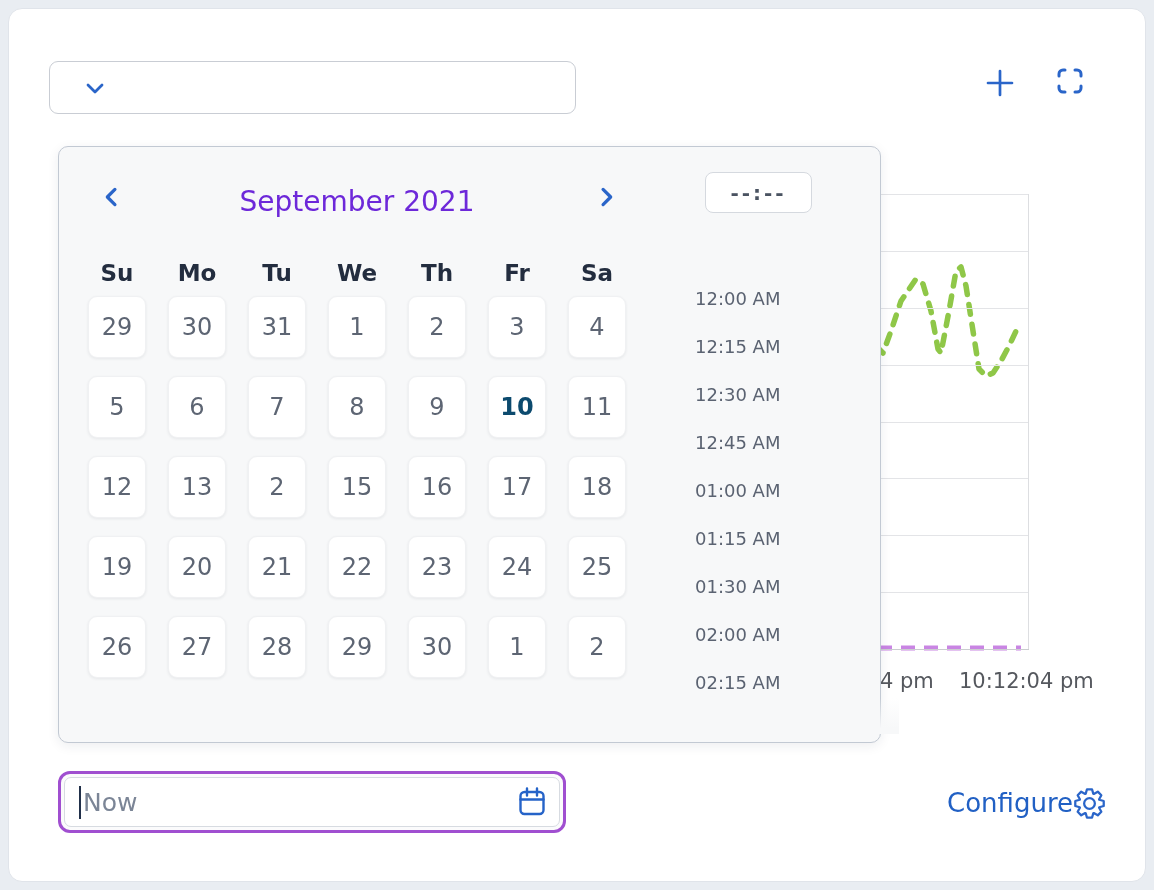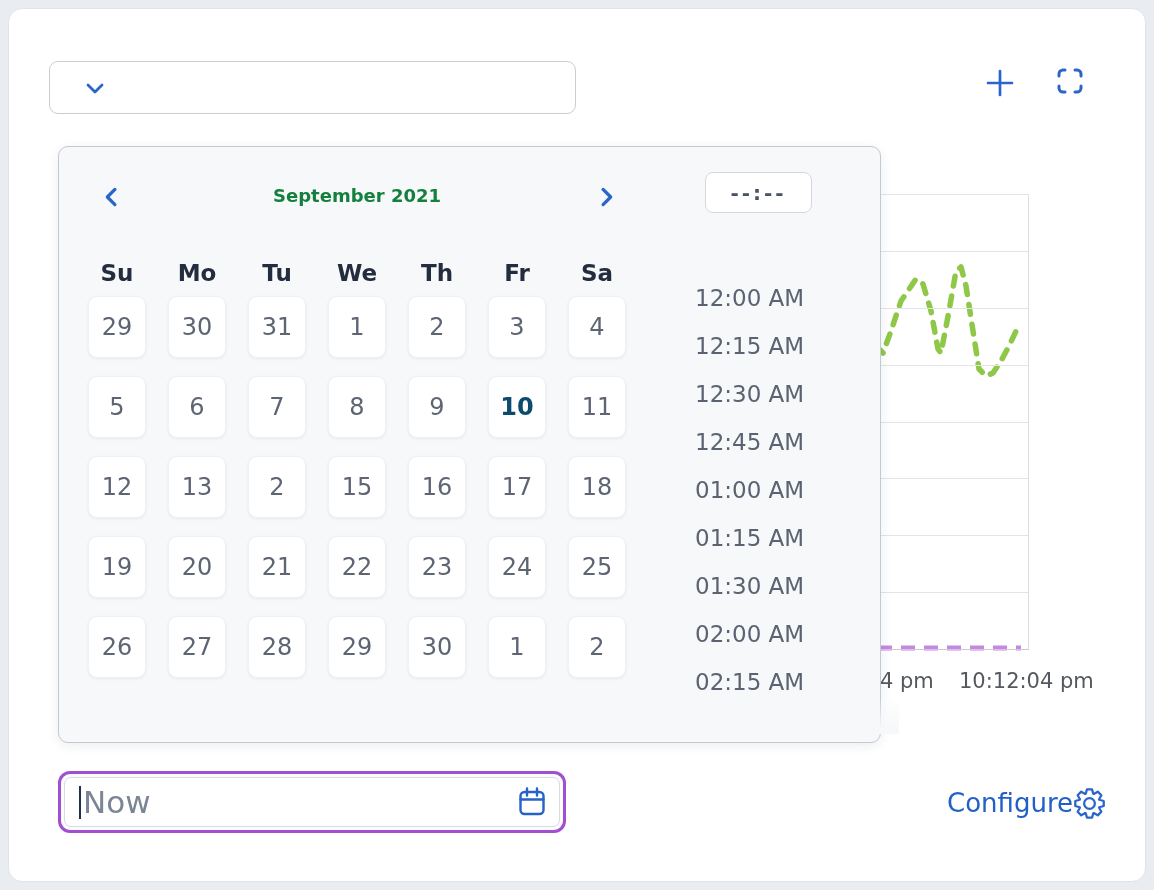--- a/index.html
+++ b/index.html
@@ -15,47 +15,47 @@
   
   .chart{position:absolute;left:712px;top:185px;width:308px;height:455px;}
   .gridline{position:absolute;left:0;width:100%;height:0;border-top:1px solid #e3e4e7;}
   .gridline.bottom{border-top:1.5px solid #cbccd0;}
   .chart .right-edge{position:absolute;left:307px;top:0;width:0;height:455px;border-left:1px solid #dddee1;}
   .x-tick{position:absolute;top:660px;font-size:21px;color:#55585e;white-space:nowrap;}
   
   .popup{position:absolute;left:49px;top:137px;width:821px;height:595px;background:#f7f8f9;
     border:1px solid #c2c9d3;border-radius:10px;box-shadow:0 3px 12px rgba(30,40,60,.08);}
   .cal-title{position:absolute;left:29px;top:38px;width:538px;text-align:center;
-    font-size:18px;font-weight:700;color:#15803d;}
+    font-size:28px;font-weight:400;color:#6d28d9;}
   .chev{position:absolute;top:36px;width:28px;height:28px;cursor:pointer;line-height:0;}
   .chev.prev{left:39px;} .chev.next{left:533px;}
   .dow-row{position:absolute;left:29px;top:97px;display:grid;grid-template-columns:repeat(7,58px);
     column-gap:22px;margin-top:16px;}
   .dow-row span{text-align:center;font-size:23px;font-weight:700;color:#232d3f;}
   .dates-grid{position:absolute;left:29px;top:149px;display:grid;grid-template-columns:repeat(7,58px);
     column-gap:22px;row-gap:18px;}
   .day-cell{width:58px;height:62px;background:#fff;border:1px solid #f0f1f3;border-radius:9px;
     box-shadow:0 1px 3px rgba(25,32,45,.08);display:flex;align-items:center;justify-content:center;
     font-size:24px;color:#5d6573;cursor:pointer;box-sizing:border-box;}
   .day-cell.today{font-weight:700;color:#0c4a6e;}
   .time-display{position:absolute;left:646px;top:25px;width:105px;height:39px;background:#fff;
     border:1px solid #d5d9df;border-radius:8px;display:flex;align-items:center;justify-content:center;
     font-size:20px;font-weight:800;letter-spacing:3px;color:#4a5361;}
   .time-list{position:absolute;left:628px;top:127px;width:212px;height:458px;overflow:hidden;}
   .time-item{height:48px;display:flex;align-items:center;padding-left:8px;
-    font-size:23px;color:#5b6372;cursor:pointer;white-space:nowrap;}
+    font-size:18px;color:#5b6372;cursor:pointer;white-space:nowrap;}
   .time-fade{position:absolute;left:628px;top:551px;width:212px;height:36px;pointer-events:none;
     background:linear-gradient(rgba(247,248,249,0),#f7f8f9 85%);}
   
   .date-input-ring{position:absolute;left:49px;top:762px;width:508px;height:62px;box-sizing:border-box;
     border:3px solid #a04fd0;border-radius:12px;background:#fbfbfc;padding:3px;}
   .date-input-field{position:relative;width:100%;height:100%;box-sizing:border-box;background:#fff;
     border:1px solid #d7dbe1;border-radius:7px;display:flex;align-items:center;padding:0 12px 0 14px;}
   .caret{width:2px;height:33px;background:#21304a;margin-right:2px;}
-  .date-input-field input{border:none;outline:none;flex:1;font-size:31px;color:#000000;background:transparent;
+  .date-input-field input{border:none;outline:none;flex:1;font-size:25px;color:#000000;background:transparent;
     font-family:inherit;padding:0;}
   .date-input-field input::placeholder{color:#7b8596;opacity:1;}
   
   .configure{position:absolute;left:905px;top:772px;width:192px;height:44px;display:flex;
     align-items:center;justify-content:flex-end;cursor:pointer;}
   .configure .lbl{font-size:26px;color:#2160c4;}
   svg{display:block;}
 </style>
 </head>
 <body>

